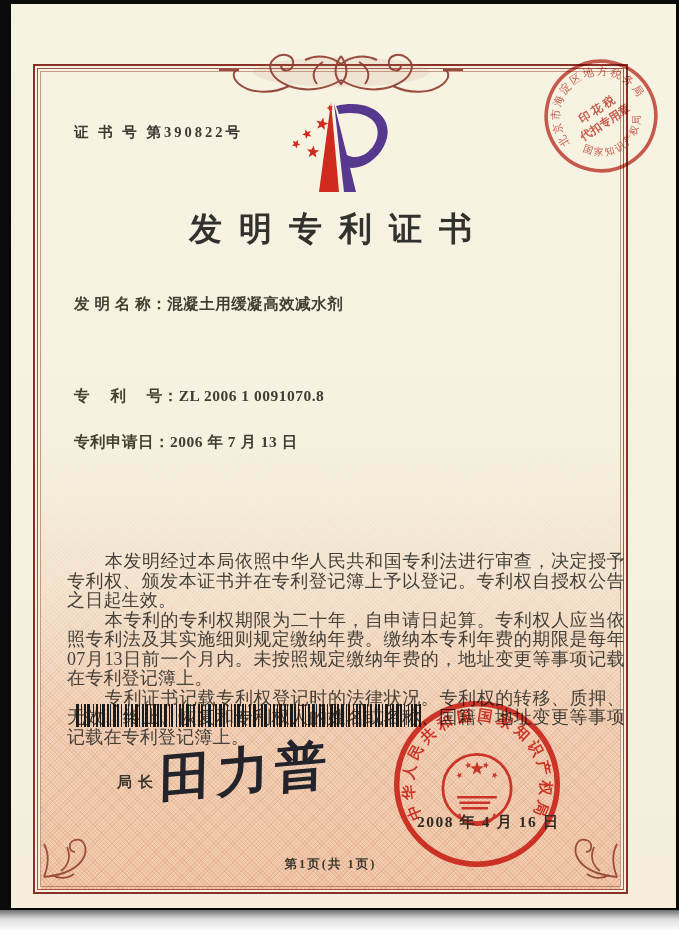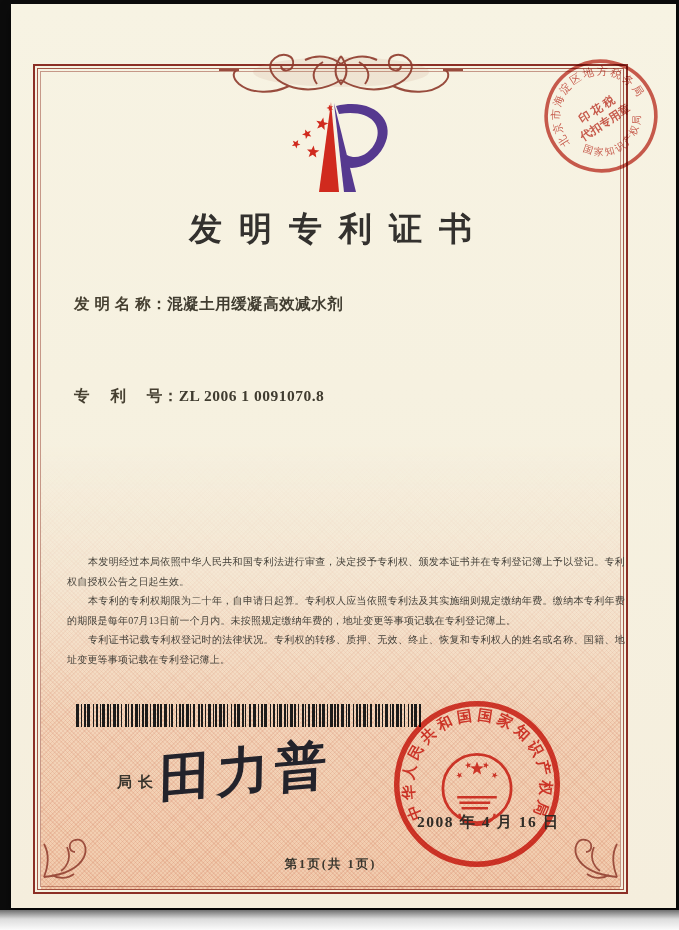--- a/index.html
+++ b/index.html
@@ -52,21 +52,21 @@
     letter-spacing:17px; text-indent:17px;
   }
   .field-row { left:63px; font-size:15.5px; font-weight:600; color:#474234; letter-spacing:0.5px; white-space:nowrap; }
   .field-row .lab { color:#453f30; }
   .field-row .val { color:#403c30; }
   #row0 { top:290px; } #row1 { top:336px; } #row2 { top:382px; }
   #row3 { top:428px; } #row4 { top:474px; } #row5 { top:520px; }
 
   #body-text {
     left:56px; top:548px; width:558px; color:#45413a;
-    font-size:10px; line-height:19.5px; font-weight:500;
+    font-size:18px; line-height:19.5px; font-weight:500;
     text-align:justify; letter-spacing:0.2px;
   }
   #body-text p { text-indent:2.1em; }
 
   #barcode { left:65px; top:700px; width:346px; height:23px; font-size:0; }
   #barcode .b { display:inline-block; height:23px; background:#1c1b1a; vertical-align:top; }
   #barcode .g { display:inline-block; height:23px; vertical-align:top; }
 
   #director { left:106px; top:769px; font-size:15px; font-weight:600; letter-spacing:6px; color:#3a362e; }
   #signature {
@@ -122,20 +122,21 @@
     </svg>
     <svg id="orn-br" class="abs corner-orn" viewBox="0 0 64 64">
       <g stroke="#8e3a2c" stroke-width="1.8" fill="none" opacity="0.85">
         <path d="M6,56 C26,54 40,48 46,36 C50,27 46,17 37,19 C30,21 30,30 37,31"></path>
         <path d="M6,56 C11,43 11,32 6,23"></path>
         <path d="M23,50 C31,44 33,35 29,26"></path>
         <path d="M14,54 C20,58 29,58 36,53"></path>
       </g>
     </svg>
 
+    <div id="cert-no" class="abs">证 书 号 第390822号</div>
 
     <svg id="logo" class="abs" viewBox="0 0 118 104">
       <polygon points="48,6 36,96 56,96" fill="#d02a1e"></polygon>
       <polygon points="51,7 61,96 73,96" fill="#56398f"></polygon>
       <path d="M53,10 C92,1 114,26 101,50 C92,68 72,76 60,70 L64,59 C75,65 88,57 93,45 C100,28 86,13 56,18 Z" fill="#56398f"></path>
       <g id="logo-stars" fill="#d02a1e">
           <polygon points="46.0,8.7 47.5,10.6 49.9,10.0 48.5,12.0 49.8,14.1 47.4,13.4 45.9,15.3 45.8,12.8 43.5,12.0 45.8,11.1"></polygon>
           <polygon points="40.3,21.6 41.0,26.2 45.5,27.3 41.4,29.3 41.7,33.9 38.5,30.7 34.2,32.4 36.3,28.3 33.3,24.8 37.9,25.5"></polygon>
           <polygon points="22.1,33.4 24.5,36.0 27.8,34.7 26.1,37.8 28.3,40.6 24.8,39.9 22.9,42.9 22.4,39.4 19.0,38.4 22.2,36.9"></polygon>
           <polygon points="15.2,44.1 14.7,47.2 17.4,48.8 14.3,49.4 13.6,52.5 12.1,49.7 8.9,49.9 11.1,47.7 9.9,44.7 12.8,46.1"></polygon>
@@ -161,20 +162,23 @@
       </g>
     </svg>
 
     <div id="title" class="abs">发明专利证书</div>
 
     <div id="row0" class="abs field-row">
       <span class="lab">发 明 名 称：</span><span class="val">混凝土用缓凝高效减水剂</span>
     </div>
     <div id="row2" class="abs field-row">
       <span class="lab">专　 利　 号：</span><span class="val">ZL 2006 1 0091070.8</span>
+    </div>
+    <div id="row3" class="abs field-row">
+      <span class="lab">专利申请日：</span><span class="val">2006 年 7 月 13 日</span>
     </div>
 
     <div id="body-text" class="abs">
       <p>本发明经过本局依照中华人民共和国专利法进行审查，决定授予专利权、颁发本证书并在专利登记簿上予以登记。专利权自授权公告之日起生效。</p>
       <p>本专利的专利权期限为二十年，自申请日起算。专利权人应当依照专利法及其实施细则规定缴纳年费。缴纳本专利年费的期限是每年07月13日前一个月内。未按照规定缴纳年费的，地址变更等事项记载在专利登记簿上。</p>
       <p>专利证书记载专利权登记时的法律状况。专利权的转移、质押、无效、终止、恢复和专利权人的姓名或名称、国籍、地址变更等事项记载在专利登记簿上。</p>
     </div>
 
     <div id="barcode" class="abs"><span class="b" style="width: 3px;"></span><span class="g" style="width: 2px;"></span><span class="b" style="width: 1px;"></span><span class="g" style="width: 2px;"></span><span class="b" style="width: 2px;"></span><span class="g" style="width: 1px;"></span><span class="b" style="width: 3px;"></span><span class="g" style="width: 3px;"></span><span class="b" style="width: 1px;"></span><span class="g" style="width: 2px;"></span><span class="b" style="width: 2px;"></span><span class="g" style="width: 2px;"></span><span class="b" style="width: 1px;"></span><span class="g" style="width: 1px;"></span><span class="b" style="width: 3px;"></span><span class="g" style="width: 2px;"></span><span class="b" style="width: 2px;"></span><span class="g" style="width: 1px;"></span><span class="b" style="width: 1px;"></span><span class="g" style="width: 2px;"></span><span class="b" style="width: 3px;"></span><span class="g" style="width: 1px;"></span><span class="b" style="width: 2px;"></span><span class="g" style="width: 2px;"></span><span class="b" style="width: 1px;"></span><span class="g" style="width: 3px;"></span><span class="b" style="width: 2px;"></span><span class="g" style="width: 1px;"></span><span class="b" style="width: 1px;"></span><span class="g" style="width: 2px;"></span><span class="b" style="width: 2px;"></span><span class="g" style="width: 2px;"></span><span class="b" style="width: 3px;"></span><span class="g" style="width: 1px;"></span><span class="b" style="width: 1px;"></span><span class="g" style="width: 2px;"></span><span class="b" style="width: 2px;"></span><span class="g" style="width: 1px;"></span><span class="b" style="width: 3px;"></span><span class="g" style="width: 2px;"></span><span class="b" style="width: 1px;"></span><span class="g" style="width: 2px;"></span><span class="b" style="width: 3px;"></span><span class="g" style="width: 1px;"></span><span class="b" style="width: 2px;"></span><span class="g" style="width: 1px;"></span><span class="b" style="width: 2px;"></span><span class="g" style="width: 2px;"></span><span class="b" style="width: 3px;"></span><span class="g" style="width: 2px;"></span><span class="b" style="width: 1px;"></span><span class="g" style="width: 1px;"></span><span class="b" style="width: 2px;"></span><span class="g" style="width: 3px;"></span><span class="b" style="width: 1px;"></span><span class="g" style="width: 2px;"></span><span class="b" style="width: 2px;"></span><span class="g" style="width: 1px;"></span><span class="b" style="width: 2px;"></span><span class="g" style="width: 2px;"></span><span class="b" style="width: 3px;"></span><span class="g" style="width: 1px;"></span><span class="b" style="width: 1px;"></span><span class="g" style="width: 2px;"></span><span class="b" style="width: 2px;"></span><span class="g" style="width: 3px;"></span><span class="b" style="width: 2px;"></span><span class="g" style="width: 1px;"></span><span class="b" style="width: 2px;"></span><span class="g" style="width: 2px;"></span><span class="b" style="width: 1px;"></span><span class="g" style="width: 2px;"></span><span class="b" style="width: 3px;"></span><span class="g" style="width: 2px;"></span><span class="b" style="width: 1px;"></span><span class="g" style="width: 1px;"></span><span class="b" style="width: 2px;"></span><span class="g" style="width: 2px;"></span><span class="b" style="width: 3px;"></span><span class="g" style="width: 1px;"></span><span class="b" style="width: 2px;"></span><span class="g" style="width: 2px;"></span><span class="b" style="width: 1px;"></span><span class="g" style="width: 3px;"></span><span class="b" style="width: 1px;"></span><span class="g" style="width: 2px;"></span><span class="b" style="width: 2px;"></span><span class="g" style="width: 1px;"></span><span class="b" style="width: 3px;"></span><span class="g" style="width: 2px;"></span><span class="b" style="width: 2px;"></span><span class="g" style="width: 1px;"></span><span class="b" style="width: 1px;"></span><span class="g" style="width: 3px;"></span><span class="b" style="width: 2px;"></span><span class="g" style="width: 2px;"></span><span class="b" style="width: 3px;"></span><span class="g" style="width: 2px;"></span><span class="b" style="width: 1px;"></span><span class="g" style="width: 2px;"></span><span class="b" style="width: 2px;"></span><span class="g" style="width: 1px;"></span><span class="b" style="width: 3px;"></span><span class="g" style="width: 3px;"></span><span class="b" style="width: 1px;"></span><span class="g" style="width: 2px;"></span><span class="b" style="width: 2px;"></span><span class="g" style="width: 2px;"></span><span class="b" style="width: 1px;"></span><span class="g" style="width: 1px;"></span><span class="b" style="width: 3px;"></span><span class="g" style="width: 2px;"></span><span class="b" style="width: 2px;"></span><span class="g" style="width: 1px;"></span><span class="b" style="width: 1px;"></span><span class="g" style="width: 2px;"></span><span class="b" style="width: 3px;"></span><span class="g" style="width: 1px;"></span><span class="b" style="width: 2px;"></span><span class="g" style="width: 2px;"></span><span class="b" style="width: 1px;"></span><span class="g" style="width: 3px;"></span><span class="b" style="width: 2px;"></span><span class="g" style="width: 1px;"></span><span class="b" style="width: 1px;"></span><span class="g" style="width: 2px;"></span><span class="b" style="width: 2px;"></span><span class="g" style="width: 2px;"></span><span class="b" style="width: 3px;"></span><span class="g" style="width: 1px;"></span><span class="b" style="width: 1px;"></span><span class="g" style="width: 2px;"></span><span class="b" style="width: 2px;"></span><span class="g" style="width: 1px;"></span><span class="b" style="width: 3px;"></span><span class="g" style="width: 2px;"></span><span class="b" style="width: 1px;"></span><span class="g" style="width: 2px;"></span><span class="b" style="width: 3px;"></span><span class="g" style="width: 1px;"></span><span class="b" style="width: 2px;"></span><span class="g" style="width: 1px;"></span><span class="b" style="width: 2px;"></span><span class="g" style="width: 2px;"></span><span class="b" style="width: 3px;"></span><span class="g" style="width: 2px;"></span><span class="b" style="width: 1px;"></span><span class="g" style="width: 1px;"></span><span class="b" style="width: 2px;"></span><span class="g" style="width: 3px;"></span><span class="b" style="width: 1px;"></span><span class="g" style="width: 2px;"></span><span class="b" style="width: 2px;"></span><span class="g" style="width: 1px;"></span><span class="b" style="width: 2px;"></span><span class="g" style="width: 2px;"></span><span class="b" style="width: 3px;"></span><span class="g" style="width: 1px;"></span><span class="b" style="width: 1px;"></span><span class="g" style="width: 2px;"></span><span class="b" style="width: 2px;"></span><span class="g" style="width: 3px;"></span><span class="b" style="width: 2px;"></span><span class="g" style="width: 1px;"></span><span class="b" style="width: 2px;"></span><span class="g" style="width: 2px;"></span><span class="b" style="width: 1px;"></span><span class="g" style="width: 2px;"></span><span class="b" style="width: 3px;"></span><span class="g" style="width: 2px;"></span><span class="b" style="width: 1px;"></span><span class="g" style="width: 1px;"></span><span class="b" style="width: 2px;"></span><span class="g" style="width: 2px;"></span><span class="b" style="width: 3px;"></span><span class="g" style="width: 1px;"></span><span class="b" style="width: 2px;"></span><span class="g" style="width: 2px;"></span><span class="b" style="width: 1px;"></span><span class="g" style="width: 3px;"></span><span class="b" style="width: 1px;"></span><span class="g" style="width: 2px;"></span><span class="b" style="width: 2px;"></span><span class="g" style="width: 1px;"></span><span class="b" style="width: 3px;"></span><span class="g" style="width: 2px;"></span><span class="b" style="width: 2px;"></span></div>
 

